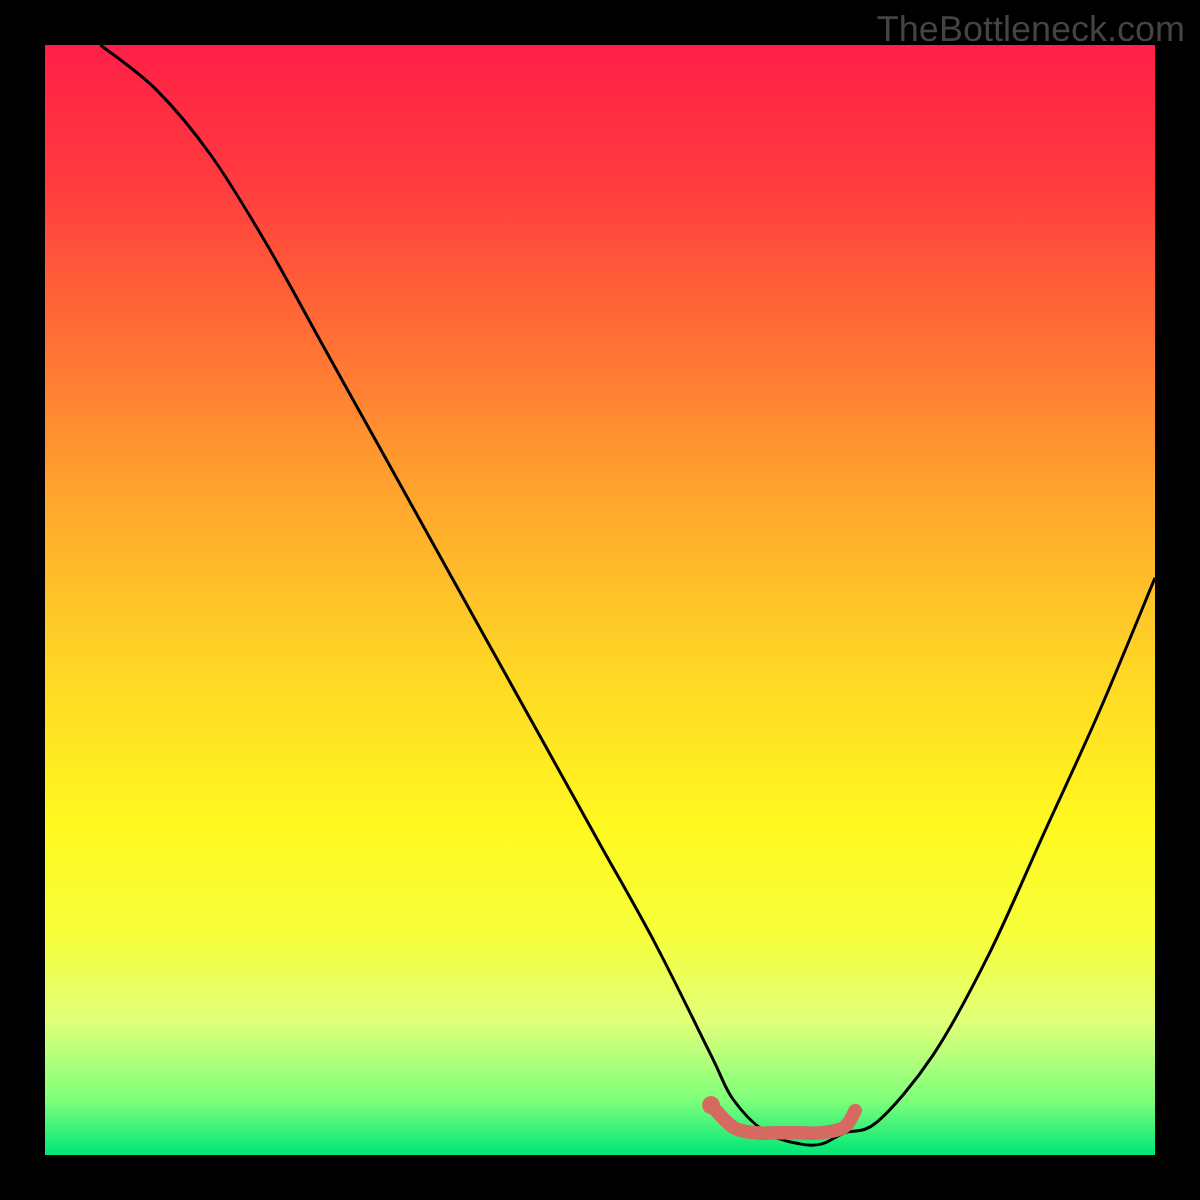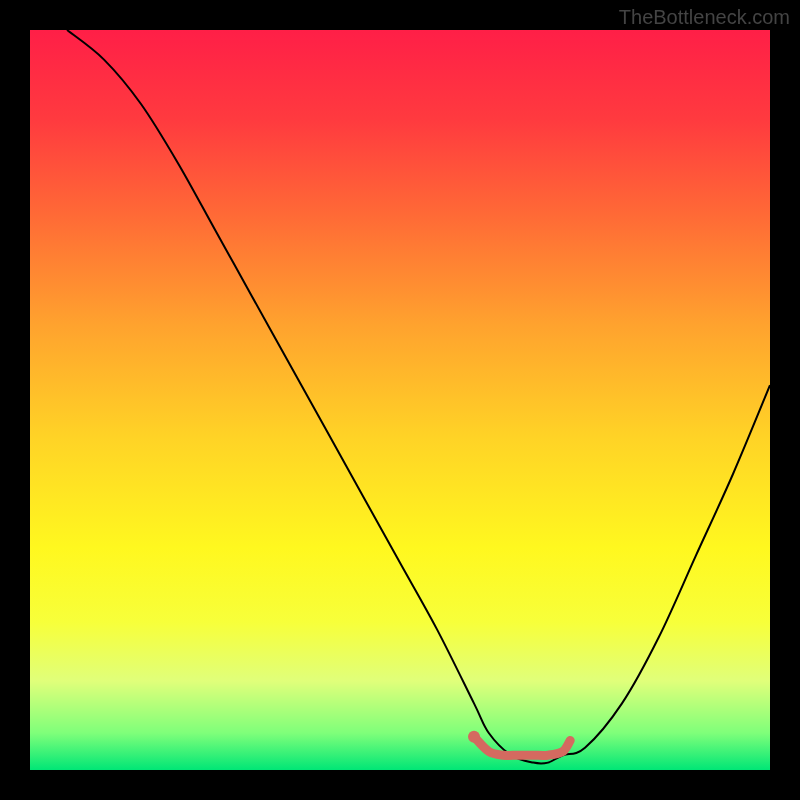--- a/index.html
+++ b/index.html
@@ -32,21 +32,21 @@
       #f7ff3a 80%,
       #e0ff7a 88%,
       #7fff7a 95%,
       #00e676 100%);
   }
   .watermark {
     position: absolute;
     top: 6px;
     right: 10px;
     color: #444;
-    font-size: 20px;
+    font-size: 24px;
     font-weight: 500;
   }
   svg.curve {
     position: absolute;
     left: 30px;
     top: 30px;
     width: 740px;
     height: 740px;
   }
 </style>

